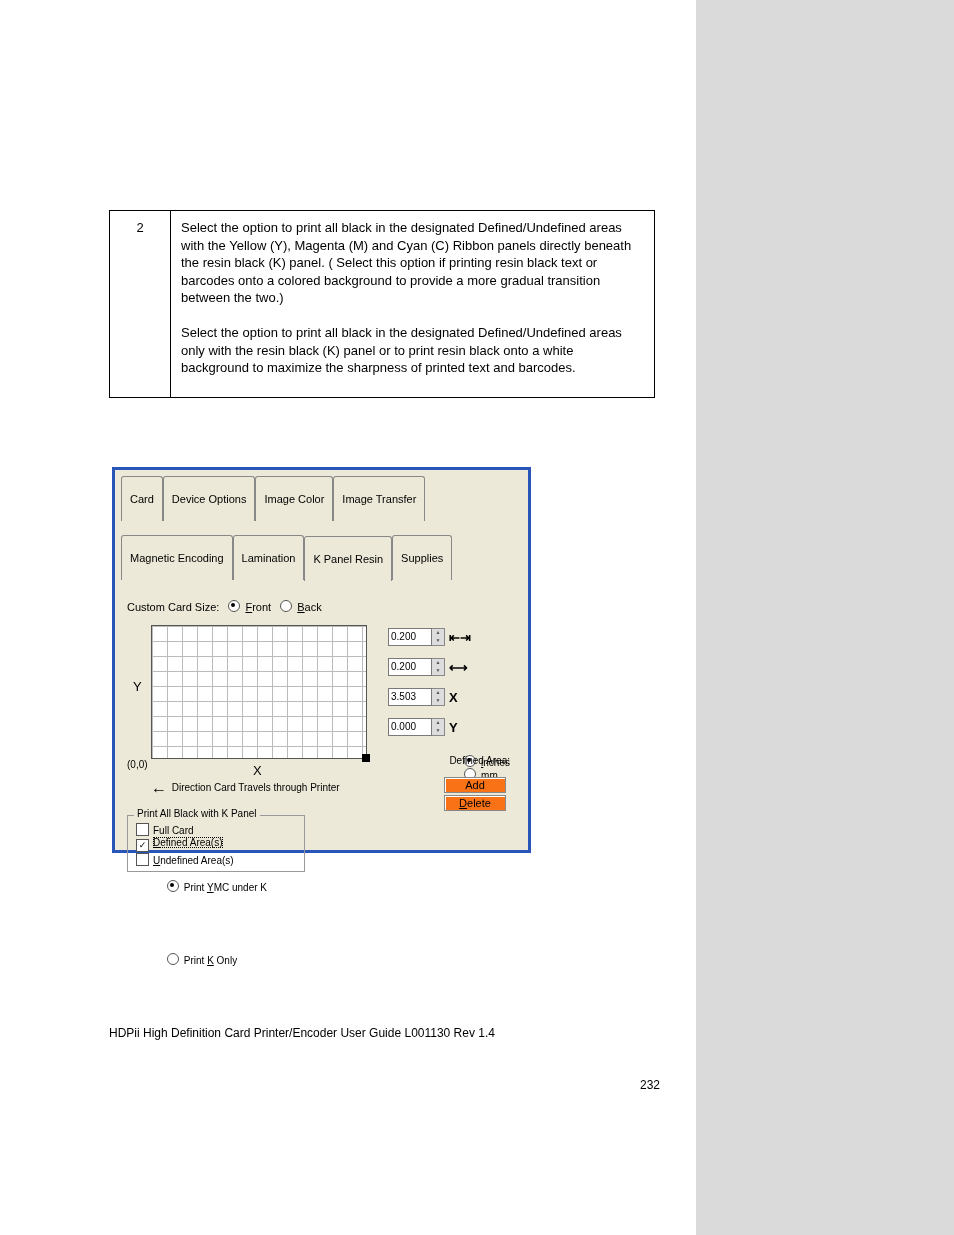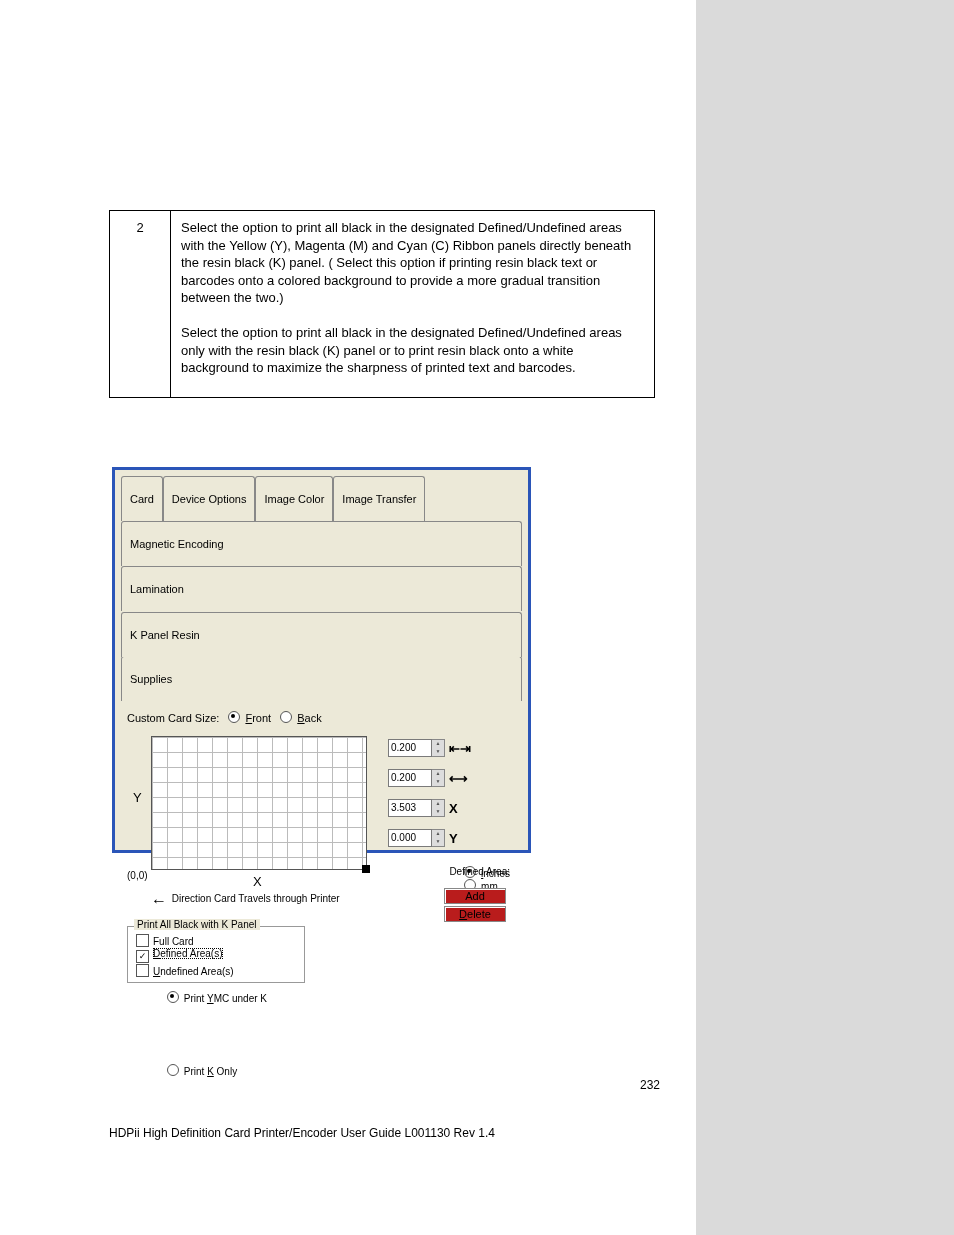--- a/index.html
+++ b/index.html
@@ -45,21 +45,21 @@
   }
   .instr-table td.num {
     width: 40px;
     text-align: center;
   }
 
   
   .footer {
     position: absolute;
     left: 109px;
-    top: 1126px;
+    top: 1026px;
     width: 580px;
     font-size: 12px;
     color: #000;
   }
   .page-num {
     position: absolute;
     right: 36px;
     top: 1078px;
     font-size: 12px;
   }
@@ -89,23 +89,22 @@
     margin-right: 0px;
     white-space: nowrap;
   }
   .tab.active {
     background: #ece9d8;
     position: relative;
     top: 1px;
     font-weight: normal;
   }
   .tabs-row2 {
-    margin: 0 6px;
-    display: flex;
-    flex-direction: column;
+    margin: 14px 6px;
+    display: flex;
   }
 
   .dlg-inner {
     margin: 4px 6px 6px 6px;
     padding: 6px;
   }
 
   .size-row {
     margin-bottom: 6px;
   }
@@ -224,21 +223,21 @@
 
   .unit-group, .defined-group {
     position: absolute;
     right: 6px;
     font-size: 10px;
   }
   .unit-group { top: 96px; margin-top: 40px; }
   .defined-group { top: 136px; width: 120px; text-align: right; }
   .btn {
     border: 1px solid #888;
-    background: #b91c1c;
+    background: #f97316;
     padding: 1px 8px;
     font-size: 11px;
     margin-top: 2px;
     display: inline-block;
     min-width: 44px;
     text-align: center;
     box-shadow: 1px 1px 0 #fff inset;
   }
   .btn-group {
     position: absolute;

